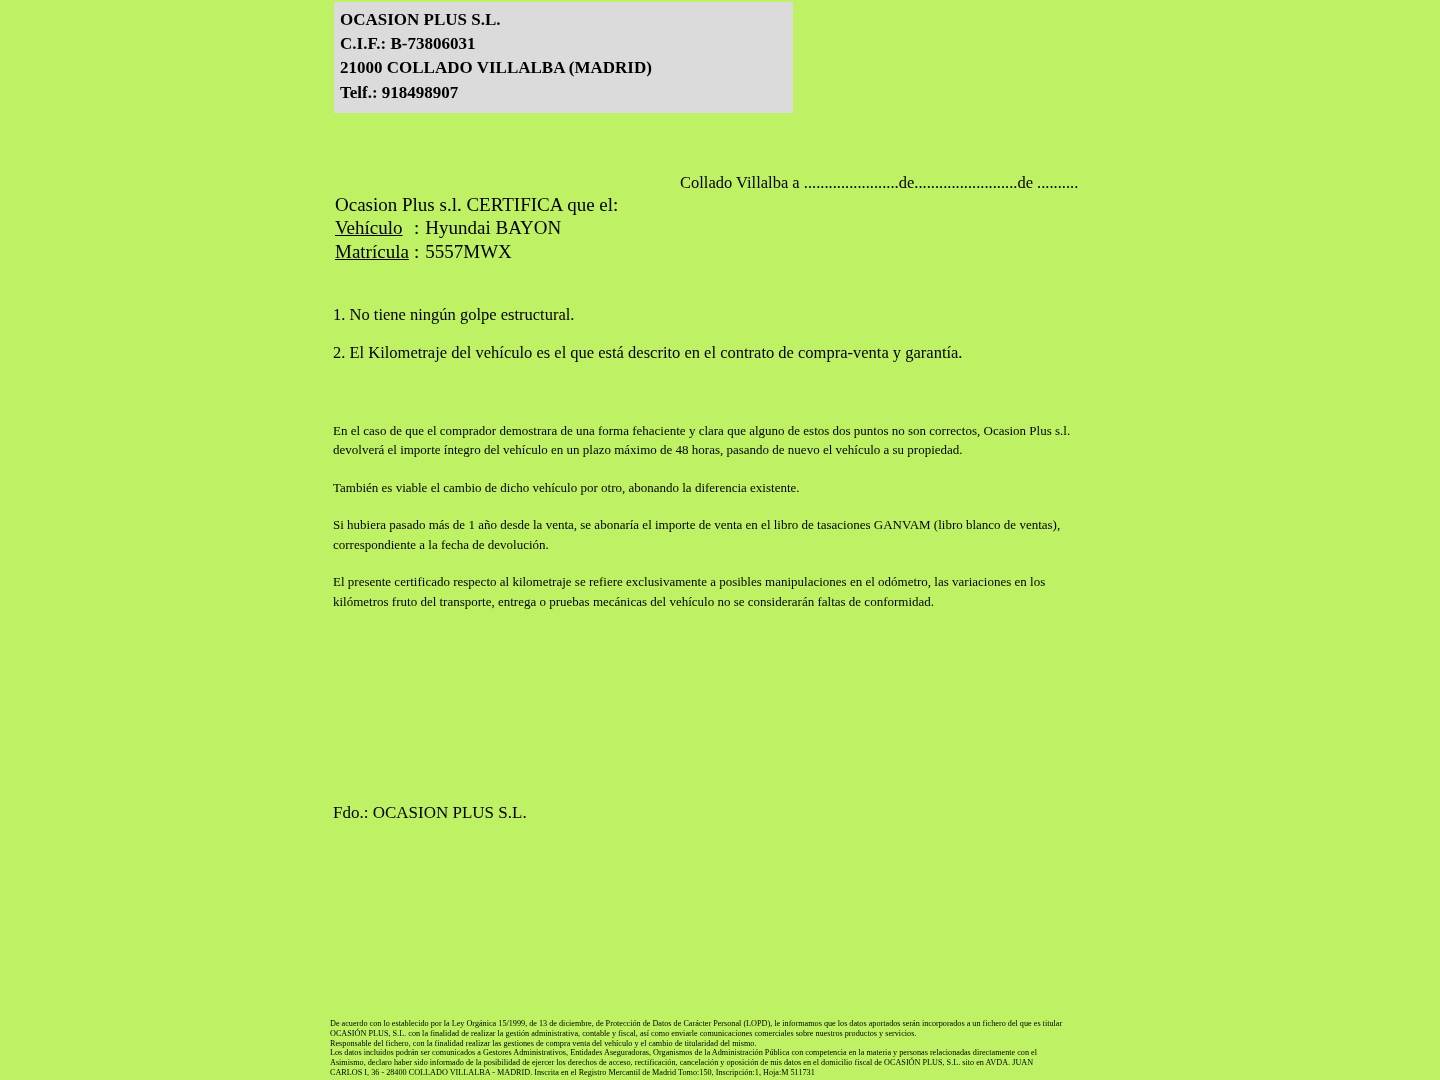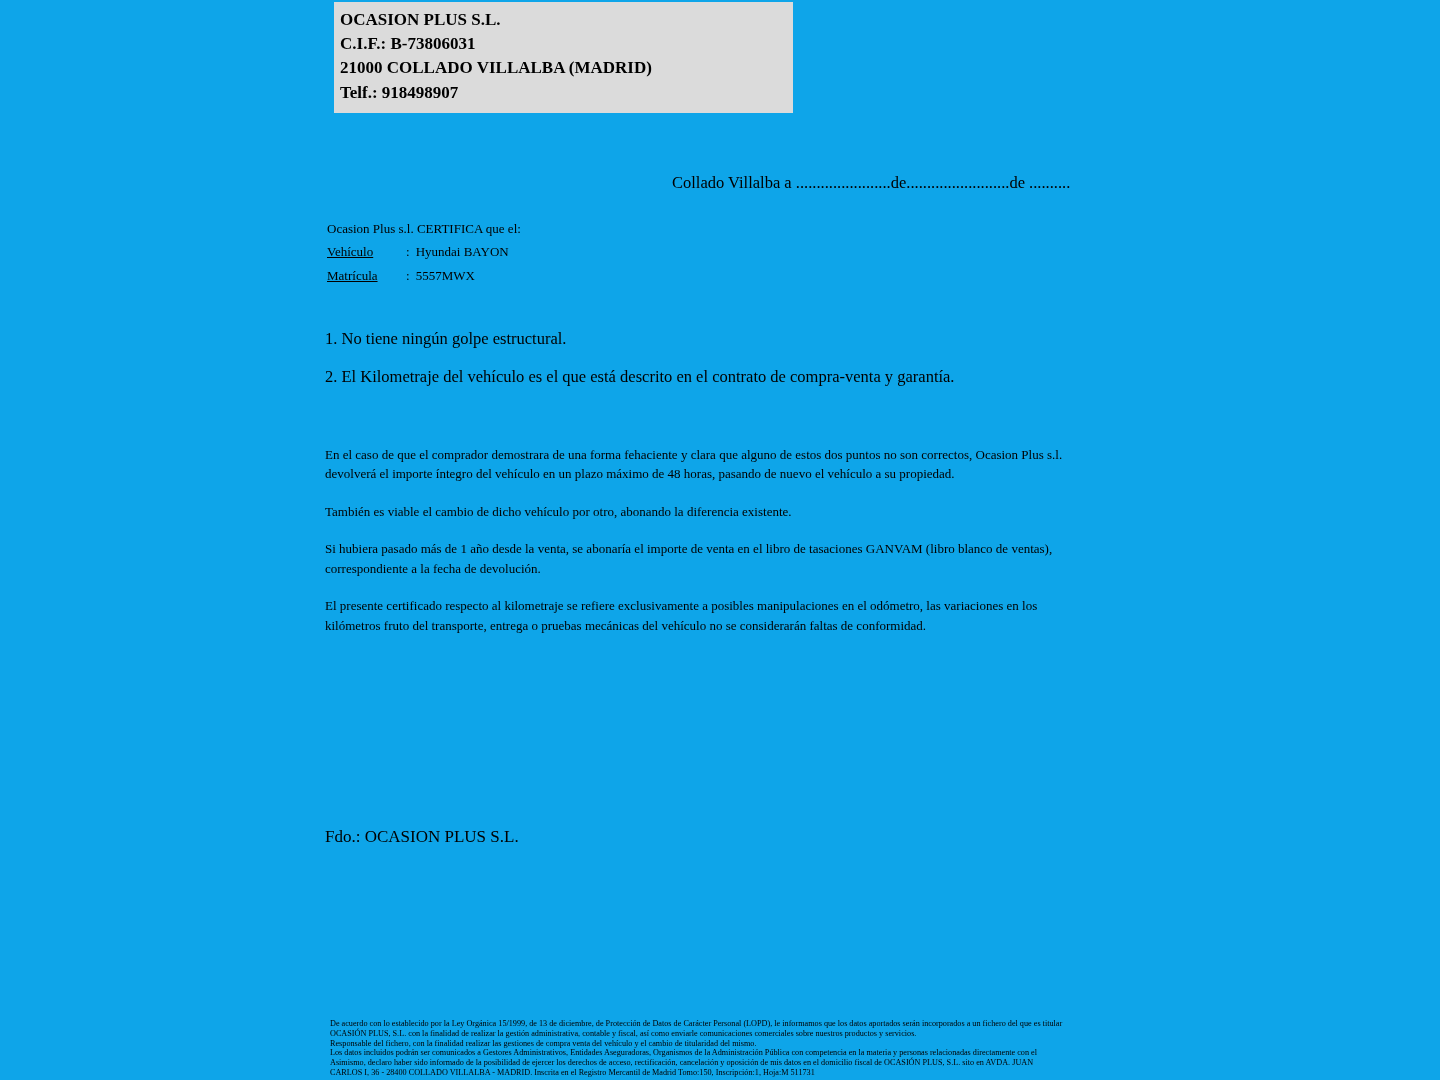--- a/index.html
+++ b/index.html
@@ -5,54 +5,53 @@
   * { margin: 0; padding: 0; box-sizing: border-box; }
   html, body {
     background: #ffffff;
     font-family: "Liberation Serif", serif;
     color: #000000;
   }
   .page {
     position: relative;
     width: 1440px;
     height: 1080px;
-    background: #0ea5e9;
+    background: #bef264;
     overflow: hidden;
   }
   .header-box {
     position: absolute;
     left: 334px;
     top: 2px;
     width: 459px;
     background: #dbdbdb;
     padding: 6px 6px 8px 6px;
   }
   .header-line {
     font-weight: bold;
     font-size: 17px;
     line-height: 24.2px;
     white-space: nowrap;
   }
   .content {
     position: absolute;
-    left: 325px;
+    left: 333px;
     top: 125px;
     width: 762px;
   }
   .date-line {
     margin-top: 48px;
     margin-left: 347px;
     font-size: 16.5px;
     line-height: 19.5px;
     white-space: nowrap;
   }
   .cert-block {
-    margin-top: 24px;
     margin-left: 2px;
-    font-size: 13px;
+    font-size: 19px;
     line-height: 23.5px;
   }
   .field-label {
     display: inline-block;
     width: 79px;
     text-decoration: underline;
   }
   .field-sep { margin-right: 6px; }
   .points { margin-top: 42px; }
   .point {

